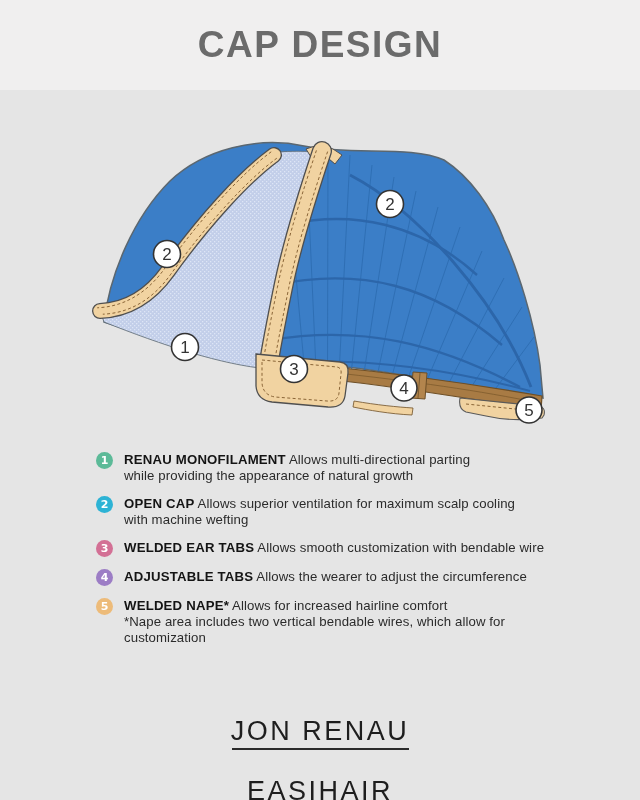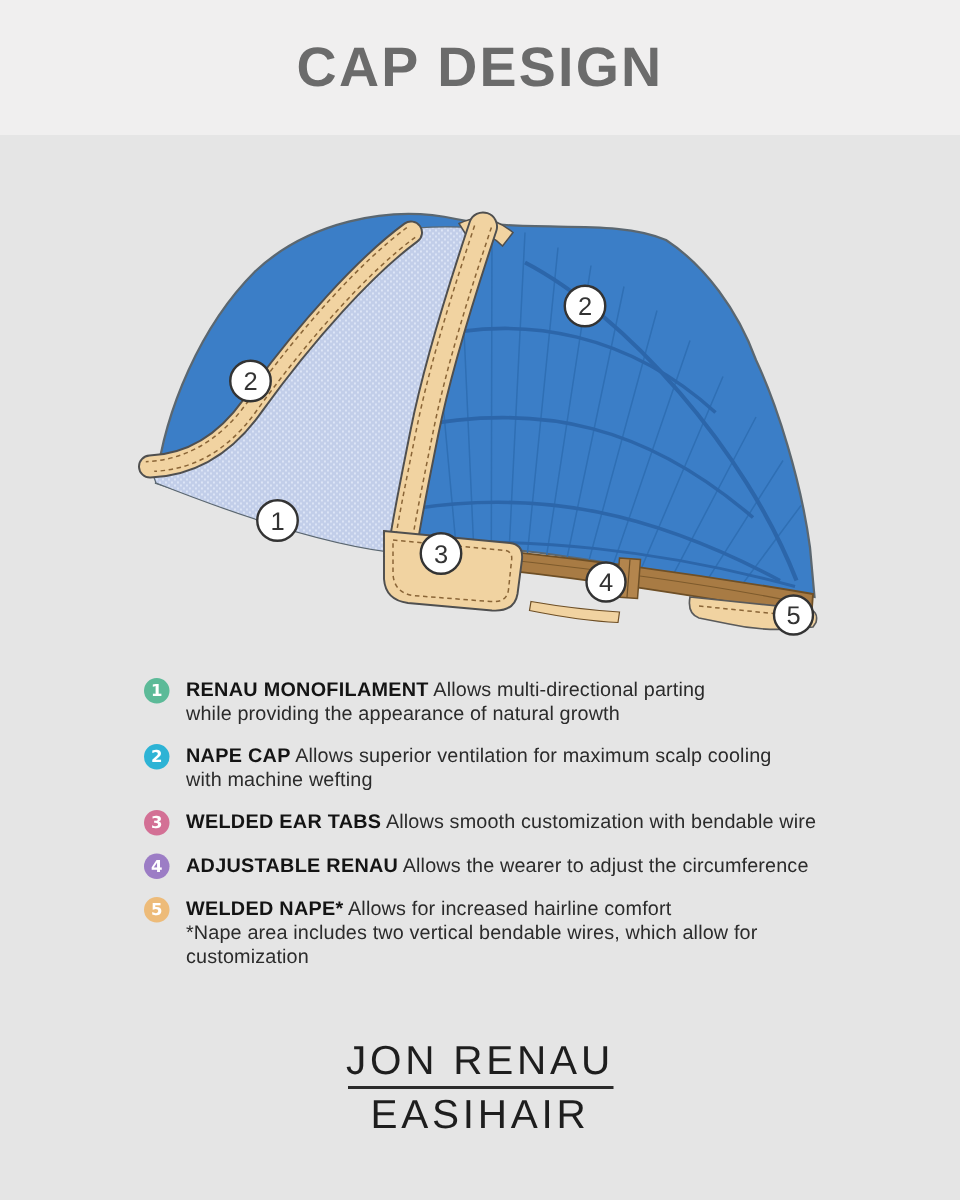--- a/index.html
+++ b/index.html
@@ -10,21 +10,21 @@
   .title{font-size:37px;font-weight:700;color:#6b6b6b;letter-spacing:1.5px;}
   .diagram{position:absolute;left:72px;top:115px;width:500px;height:335px;}
   .legend{position:absolute;left:96px;top:452px;width:486px;}
   .legend-item{display:flex;align-items:flex-start;gap:11px;margin-bottom:12px;}
   .bullet{width:17px;height:17px;border-radius:50%;color:#ffffff;font-size:11px;font-weight:700;
           display:flex;align-items:center;justify-content:center;flex-shrink:0;margin-top:0;
           font-family:"DejaVu Sans",sans-serif;}
   .legend-text{margin:0;font-size:13.2px;line-height:16px;color:#2b2b2b;letter-spacing:.1px;}
   .legend-text strong{color:#141414;font-weight:700;letter-spacing:.2px;}
   .footer{position:absolute;top:692px;left:0;width:640px;display:flex;flex-direction:column;align-items:center;}
-  .brand1,.brand2{font-size:27px;letter-spacing:2.5px;color:#1e1e1e;font-weight:400;}
+  .brand1,.brand2{font-size:27px;letter-spacing:2.5px;color:#1e1e1e;font-weight:400;margin-top:24px;}
   .divider{width:177px;border-top:2px solid #2b2b2b;margin:1px 0 2px;}
 </style>
 </head>
 <body>
 
 <div class="page">
 
   <div class="header">
     <div class="title">CAP DESIGN</div>
   </div>
@@ -114,29 +114,29 @@
     </g>
   </svg>
 
   <div class="legend">
       <div class="legend-item">
         <span class="bullet" style="background: rgb(92, 186, 152);">1</span>
         <p class="legend-text"><strong>RENAU MONOFILAMENT</strong> Allows multi-directional parting<br>while providing the appearance of natural growth</p>
       </div>
       <div class="legend-item">
         <span class="bullet" style="background: rgb(45, 179, 213);">2</span>
-        <p class="legend-text"><strong>NAPE CAP</strong> Allows superior ventilation for maximum scalp cooling<br>with machine wefting</p>
+        <p class="legend-text"><strong>OPEN CAP</strong> Allows superior ventilation for maximum scalp cooling<br>with machine wefting</p>
       </div>
       <div class="legend-item">
         <span class="bullet" style="background: rgb(211, 112, 149);">3</span>
         <p class="legend-text"><strong>WELDED EAR TABS</strong> Allows smooth customization with bendable wire</p>
       </div>
       <div class="legend-item">
         <span class="bullet" style="background: rgb(156, 125, 197);">4</span>
-        <p class="legend-text"><strong>ADJUSTABLE RENAU</strong> Allows the wearer to adjust the circumference</p>
+        <p class="legend-text"><strong>ADJUSTABLE TABS</strong> Allows the wearer to adjust the circumference</p>
       </div>
       <div class="legend-item">
         <span class="bullet" style="background: rgb(237, 187, 121);">5</span>
         <p class="legend-text"><strong>WELDED NAPE*</strong> Allows for increased hairline comfort<br>*Nape area includes two vertical bendable wires, which allow for<br>customization</p>
       </div>
     </div>
 
   <div class="footer">
     <div class="brand1">JON RENAU</div>
     <div class="divider"></div>

